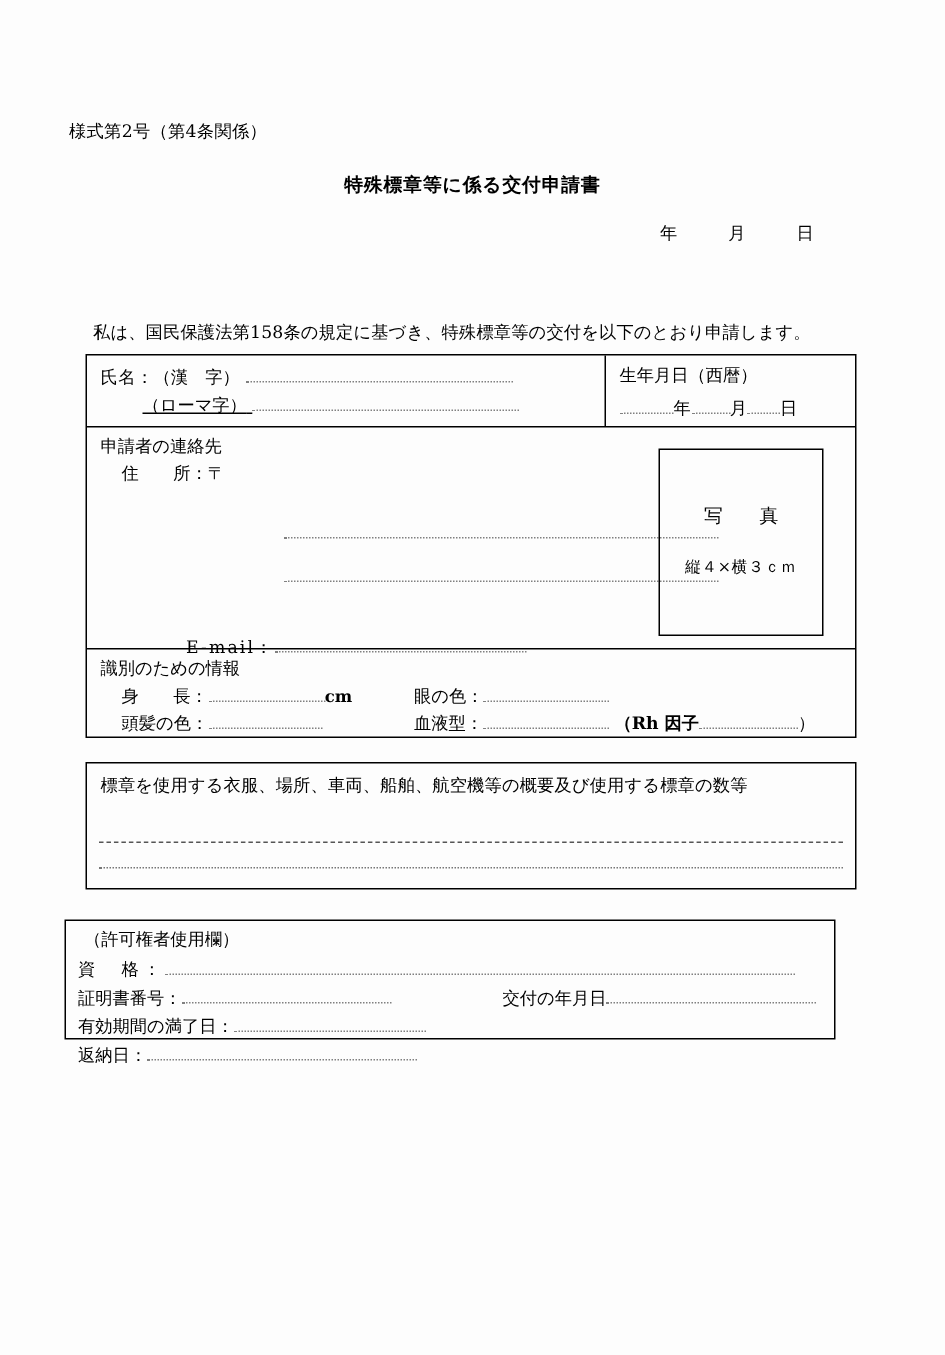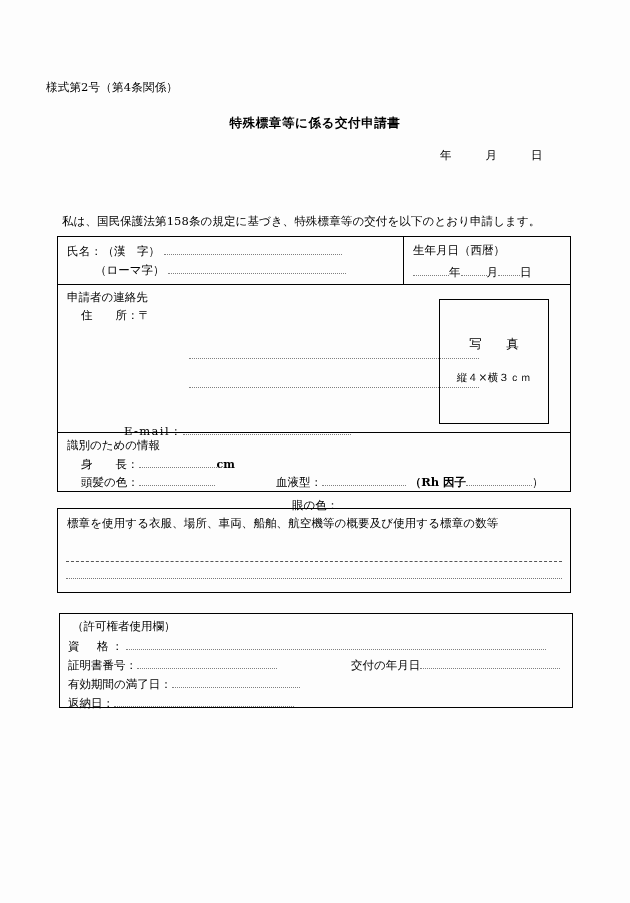--- a/index.html
+++ b/index.html
@@ -99,21 +99,21 @@
   .cell-birth {
     flex: 1;
     box-sizing: border-box;
     padding: 5px 0 0 9px;
     font-size: 11.5px;
   }
   .name-line-1, .name-line-2 {
     white-space: nowrap;
     line-height: 19px;
   }
-  .name-line-2 { padding-left: 28px; }
+  .name-line-2 { padding-left: 28px; text-decoration: underline; }
   .lbl-kanji { letter-spacing: 0.3px; }
 
   .birth-head { line-height: 17px; white-space: nowrap; }
   .birth-fields {
     margin-top: 5px;
     font-size: 11.5px;
     white-space: nowrap;
     line-height: 14px;
   }
 
@@ -164,21 +164,21 @@
   .row-ident {
     height: 58px;
     box-sizing: border-box;
     padding: 4px 0 0 9px;
     font-size: 11.5px;
     position: relative;
   }
   .ident-title { line-height: 17px; white-space: nowrap; }
   .ident-l1 { position: absolute; left: 23px; top: 23px; white-space: nowrap; }
   .ident-l2 { position: absolute; left: 23px; top: 41px; white-space: nowrap; }
-  .ident-r1 { position: absolute; left: 234px; top: 23px; white-space: nowrap; margin-top: 41px; }
+  .ident-r1 { position: absolute; left: 218px; top: 23px; white-space: nowrap; }
   .ident-r2 { position: absolute; left: 218px; top: 41px; white-space: nowrap; }
   .unit-cm { font-weight: bold; font-size: 11px; }
   .rh { font-weight: bold; }
 
   
   .usage-box {
     position: absolute;
     left: 57px; top: 508px;
     width: 514px;
     height: 85px;
@@ -197,23 +197,23 @@
   .usage-line-2 {
     position: absolute;
     left: 8px; top: 69px;
     width: 496px;
     border-bottom: 1.2px dotted #777;
   }
 
   
   .official-box {
     position: absolute;
-    left: 59px; top: 613px;
+    left: 43px; top: 613px;
     width: 514px;
-    height: 95px;
+    height: 80px;
     border: 1.4px solid #000;
     box-sizing: border-box;
     font-size: 11.5px;
     position: absolute;
   }
   .off-title { position: absolute; left: 12px; top: 5px; white-space: nowrap; }
   .off-r1 { position: absolute; left: 8px; top: 24px; white-space: nowrap; }
   .off-r2 { position: absolute; left: 8px; top: 43px; white-space: nowrap; }
   .off-r3 { position: absolute; left: 8px; top: 62px; white-space: nowrap; }
   .off-r4 { position: absolute; left: 8px; top: 81px; white-space: nowrap; }

